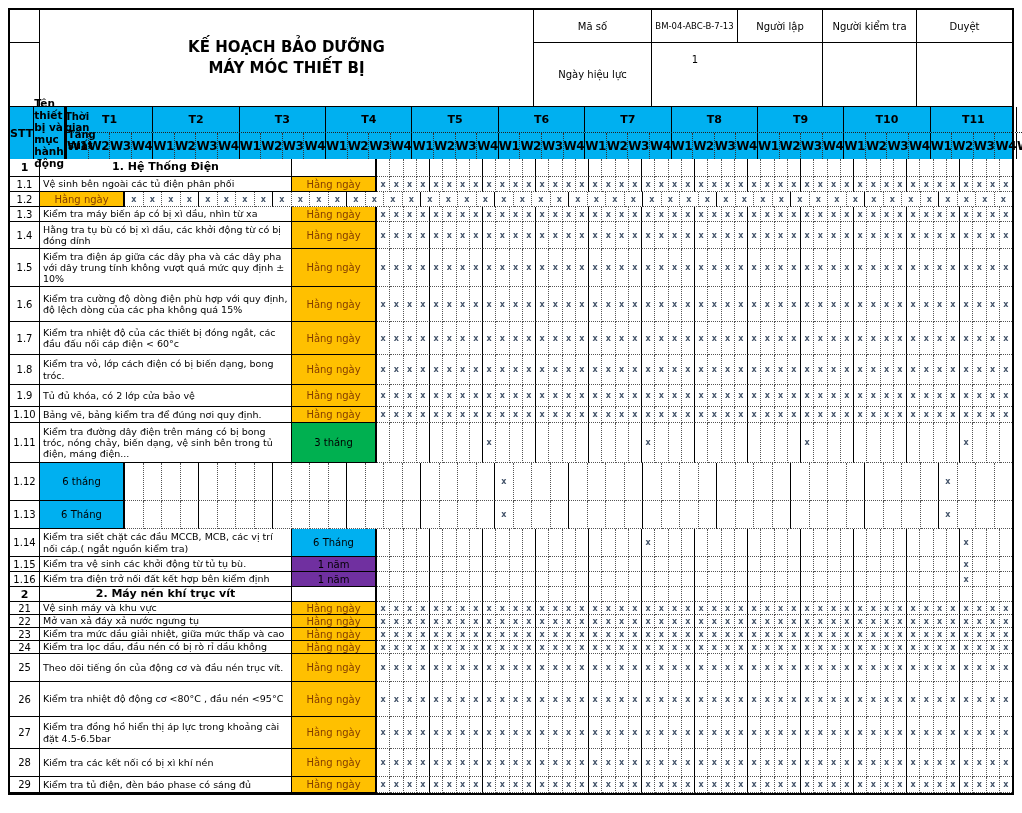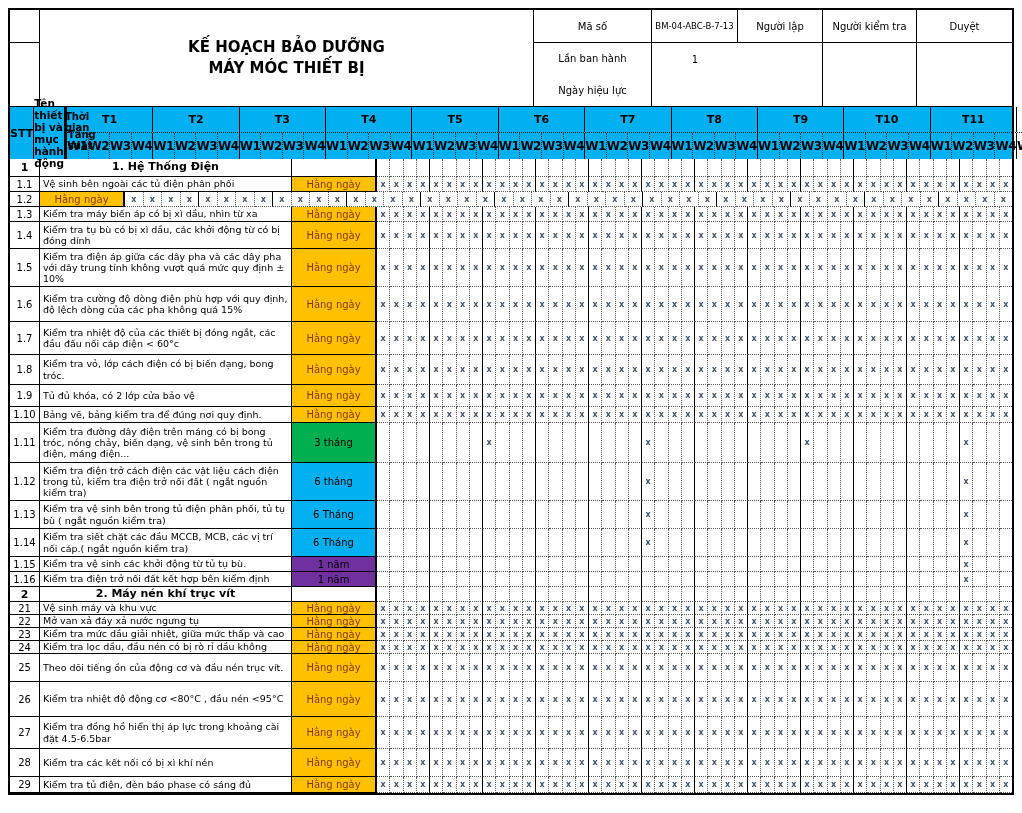--- a/index.html
+++ b/index.html
@@ -87,21 +87,20 @@
     <div class="h-right">
       <div class="h-r1">
         <div class="hc-maso">Mã số</div>
         <div class="hc-masoval">BM-04-ABC-B-7-13</div>
         <div class="hc-lap">Người lập</div>
         <div class="hc-kiemtra">Người kiểm tra</div>
         <div class="hc-duyet">Duyệt</div>
       </div>
       <div class="h-r2">
         <div class="h-labels">
-          <div>Lần ban hành</div>
           <div>Ngày hiệu lực</div>
         </div>
         <div class="h-vals">
           <div class="h-val1">1</div>
         </div>
         <div class="h-sig1"></div>
         <div class="h-sig2"></div>
       </div>
     </div>
   </div>
@@ -400,21 +399,21 @@
           <div class="wk" style="color: rgb(68, 84, 106);">x</div>
           <div class="wk me" style="color: rgb(68, 84, 106);">x</div>
           <div class="wk" style="color: rgb(68, 84, 106);">x</div>
           <div class="wk" style="color: rgb(68, 84, 106);">x</div>
           <div class="wk" style="color: rgb(68, 84, 106);">x</div>
           <div class="wk me" style="color: rgb(68, 84, 106);">x</div>
         </div>
       </div>
       <div class="row" style="height: 27px;">
         <div class="c-stt">1.4</div>
-        <div class="c-name">Kiểm tra tụ bù có bị xì dầu, các khởi động từ có bị đóng dính</div>
+        <div class="c-name">Hằng tra tụ bù có bị xì dầu, các khởi động từ có bị đóng dính</div>
         <div class="c-freq" style="background: rgb(255, 192, 0); color: rgb(131, 60, 0);">Hằng ngày</div>
         <div class="c-grid">
           <div class="wk" style="color: rgb(68, 84, 106);">x</div>
           <div class="wk" style="color: rgb(68, 84, 106);">x</div>
           <div class="wk" style="color: rgb(68, 84, 106);">x</div>
           <div class="wk me" style="color: rgb(68, 84, 106);">x</div>
           <div class="wk" style="color: rgb(68, 84, 106);">x</div>
           <div class="wk" style="color: rgb(68, 84, 106);">x</div>
           <div class="wk" style="color: rgb(68, 84, 106);">x</div>
           <div class="wk me" style="color: rgb(68, 84, 106);">x</div>
@@ -840,21 +839,20 @@
           <div class="wk"></div>
           <div class="wk me"></div>
           <div class="wk" style="color: rgb(68, 84, 106);">x</div>
           <div class="wk"></div>
           <div class="wk"></div>
           <div class="wk me"></div>
         </div>
       </div>
       <div class="row" style="height: 38px;">
         <div class="c-stt">1.12</div>
-        <div class="c-name">Kiểm tra điện trở cách điện các vật liệu cách điện trong tủ, kiểm tra điện trở nối đất ( ngắt nguồn kiểm tra)</div>
         <div class="c-freq" style="background: rgb(0, 176, 240); color: rgb(0, 0, 0);">6 tháng</div>
         <div class="c-grid">
           <div class="wk"></div>
           <div class="wk"></div>
           <div class="wk"></div>
           <div class="wk me"></div>
           <div class="wk"></div>
           <div class="wk"></div>
           <div class="wk"></div>
           <div class="wk me"></div>
@@ -895,21 +893,20 @@
           <div class="wk"></div>
           <div class="wk me"></div>
           <div class="wk" style="color: rgb(68, 84, 106);">x</div>
           <div class="wk"></div>
           <div class="wk"></div>
           <div class="wk me"></div>
         </div>
       </div>
       <div class="row" style="height: 28px;">
         <div class="c-stt">1.13</div>
-        <div class="c-name">Kiểm tra vệ sinh bên trong tủ điện phân phối, tủ tụ bù ( ngắt nguồn kiểm tra)</div>
         <div class="c-freq" style="background: rgb(0, 176, 240); color: rgb(0, 0, 0);">6 Tháng</div>
         <div class="c-grid">
           <div class="wk"></div>
           <div class="wk"></div>
           <div class="wk"></div>
           <div class="wk me"></div>
           <div class="wk"></div>
           <div class="wk"></div>
           <div class="wk"></div>
           <div class="wk me"></div>

